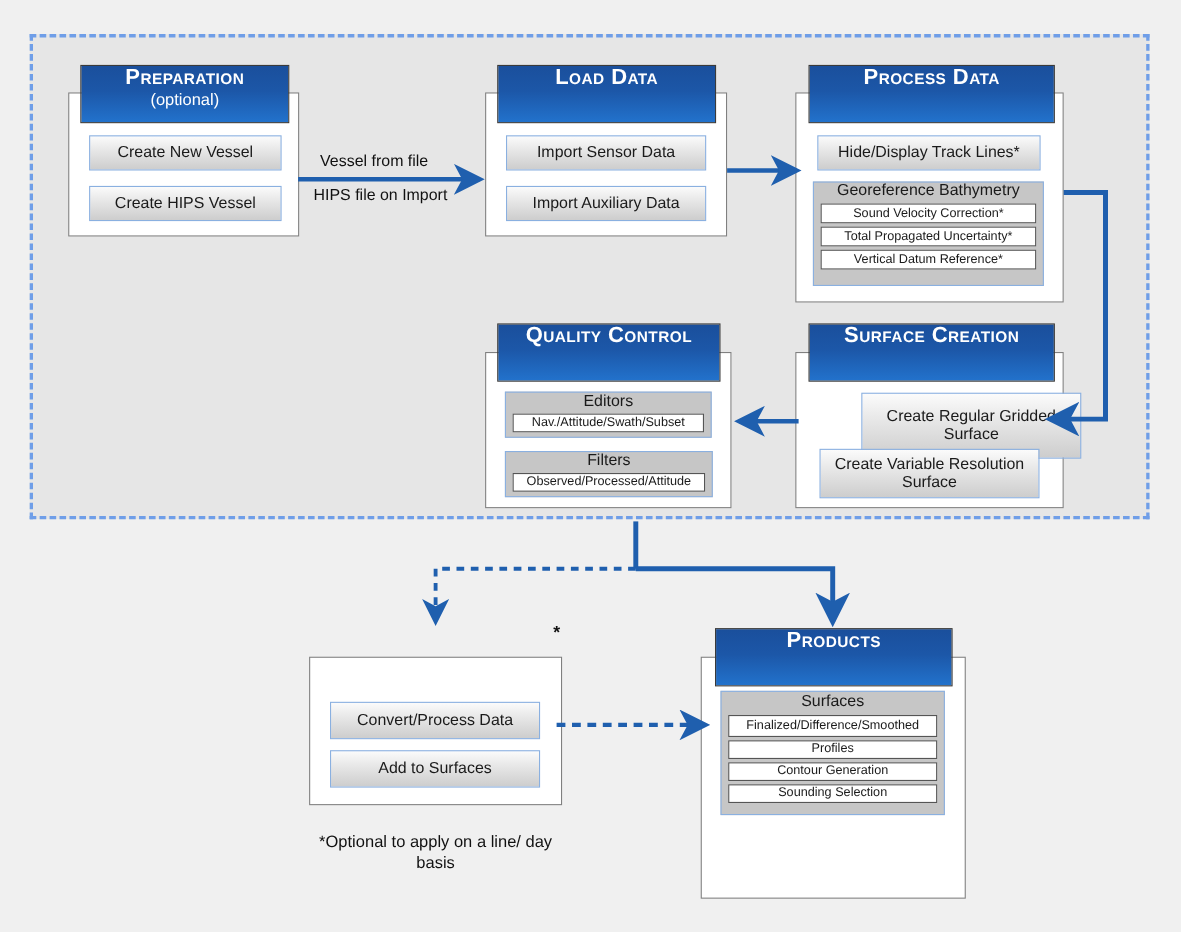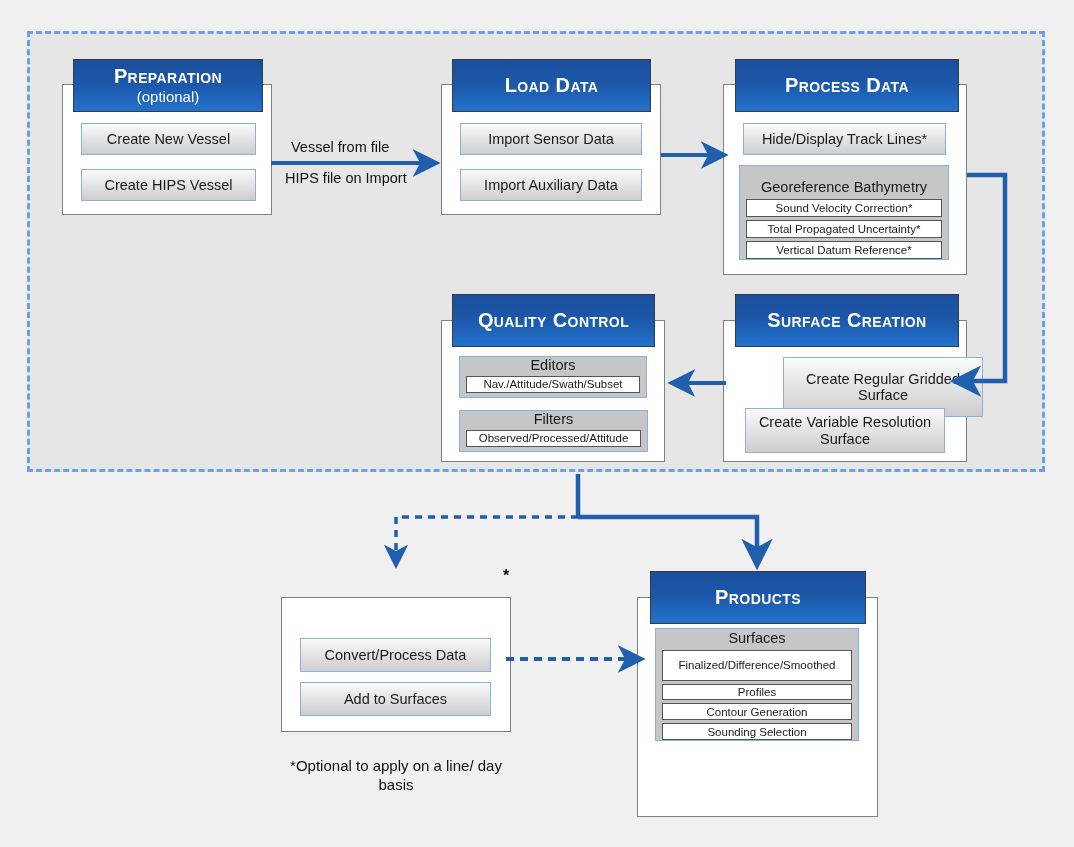--- a/index.html
+++ b/index.html
@@ -40,21 +40,20 @@
   }
   .card-header {
     position: absolute;
     background: linear-gradient(to bottom, #1a4f9c 0%, #1c57a8 45%, #2272cc 100%);
     border: 1.5px solid #3a3a3a;
     box-sizing: border-box;
     color: #ffffff;
     display: flex;
     flex-direction: column;
     align-items: center;
-    justify-content: center;
     text-align: center;
     z-index: 5;
   }
   .card-header .title {
     font-variant: small-caps;
     font-weight: bold;
     font-size: 20px;
     letter-spacing: 0.4px;
     line-height: 1.05;
   }
@@ -212,21 +211,21 @@
     <span>Import Auxiliary Data</span>
   </div>
 
   <div class="card" style="left:723px; top:84px; width:244px; height:191px;"></div>
   <div class="card-header" style="left:735px; top:59px; width:224px; height:53px;">
     <span class="title">Process Data</span>
   </div>
   <div class="btn" style="left:743px; top:123px; width:203px; height:32px;">
     <span>Hide/Display Track Lines*</span>
   </div>
-  <div class="panel" style="left:739px; top:165px; width:210px; height:95px; padding-top:0;justify-content:flex-end;">
+  <div class="panel" style="left:739px; top:165px; width:210px; height:95px; padding-top:0;">
     <div class="panel-title" style="margin-bottom:3px;">Georeference Bathymetry</div>
     <div class="subitem" style="height:18px; margin-bottom:3px;">Sound Velocity Correction*</div>
     <div class="subitem" style="height:18px; margin-bottom:3px;">Total Propagated Uncertainty*</div>
     <div class="subitem" style="height:18px;">Vertical Datum Reference*</div>
   </div>
 
   <div class="card" style="left:441px; top:320px; width:224px; height:142px;"></div>
   <div class="card-header" style="left:452px; top:294px; width:203px; height:53px;">
     <span class="title">Quality Control</span>
   </div>
@@ -259,19 +258,19 @@
     <span>Convert/Process Data</span>
   </div>
   <div class="footnote" style="left:286px; top:757px; width:220px;">*Optional to apply on a line/ day basis</div>
 
   <div class="card" style="left:637px; top:597px; width:241px; height:220px;"></div>
   <div class="card-header" style="left:650px; top:571px; width:216px; height:53px;">
     <span class="title">Products</span>
   </div>
   <div class="panel" style="left:655px; top:628px; width:204px; height:113px; padding-top:2px;">
     <div class="panel-title" style="margin-bottom:3px;">Surfaces</div>
-    <div class="subitem" style="height:31px; margin-bottom:3px;">Finalized/Difference/Smoothed</div>
+    <div class="subitem" style="height:20px; margin-bottom:3px;">Finalized/Difference/Smoothed</div>
     <div class="subitem" style="height:17px; margin-bottom:3px;">Profiles</div>
     <div class="subitem" style="height:17px; margin-bottom:3px;">Contour Generation</div>
     <div class="subitem" style="height:17px;">Sounding Selection</div>
   </div>
 
 </div>
 
 </body></html>

